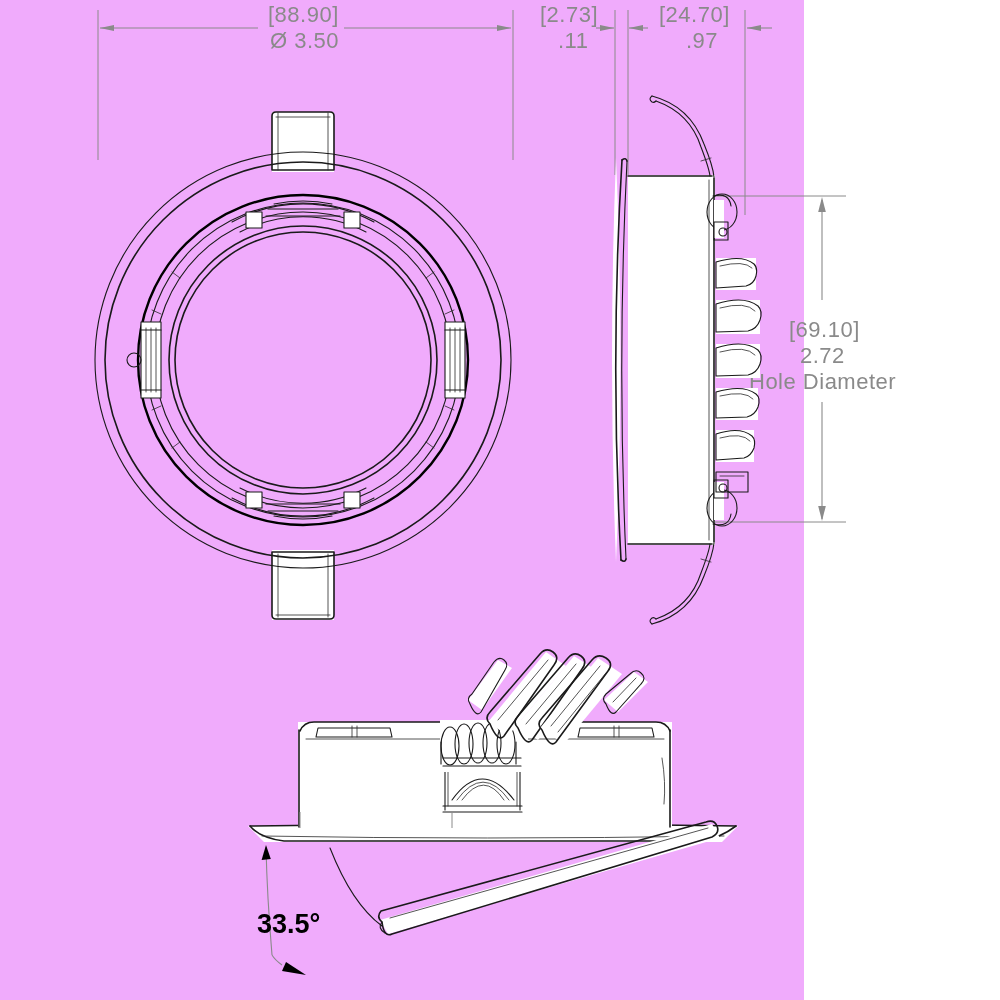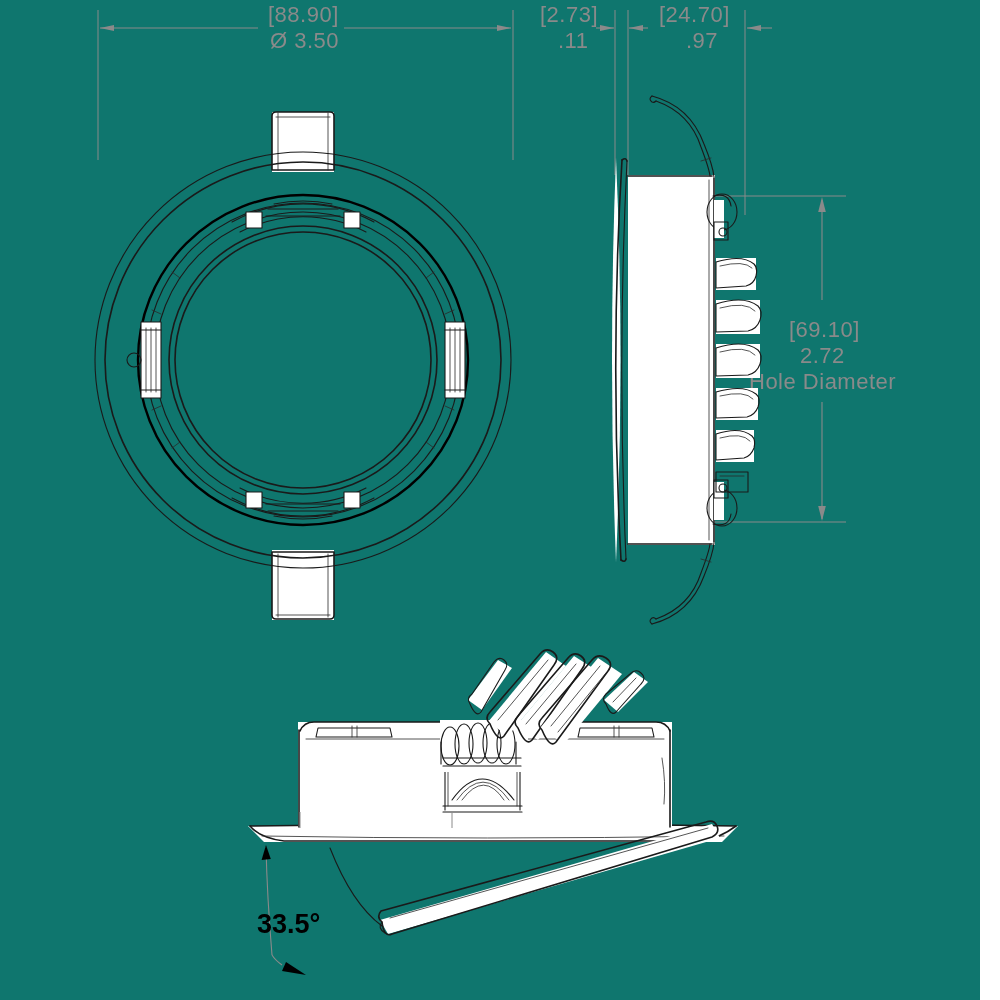--- a/index.html
+++ b/index.html
@@ -2,21 +2,21 @@
 <html><head>
 <meta charset="utf-8">
 <title>Recessed Downlight Technical Drawing</title>
 <style>
   html,body{margin:0;padding:0;background:#ffffff;}
   body{
     width:1000px;height:1000px;overflow:hidden;
     font-family:"Liberation Sans", sans-serif;
     -webkit-font-smoothing:antialiased;
   }
-  #sheet{position:relative;width:980px;height:1000px;background:#0f766e;}
+  #sheet{position:relative;width:804px;height:1000px;background:#f0abfc;}
   #sheet svg{position:absolute;top:0;left:0;}
   .dim-text{
     font-family:"Liberation Sans", sans-serif;
     font-size:22px;
     fill:#8a8a8a;
     letter-spacing:0.5px;
   }
   .angle-text{
     font-family:"Liberation Sans", sans-serif;
     font-size:27px;

